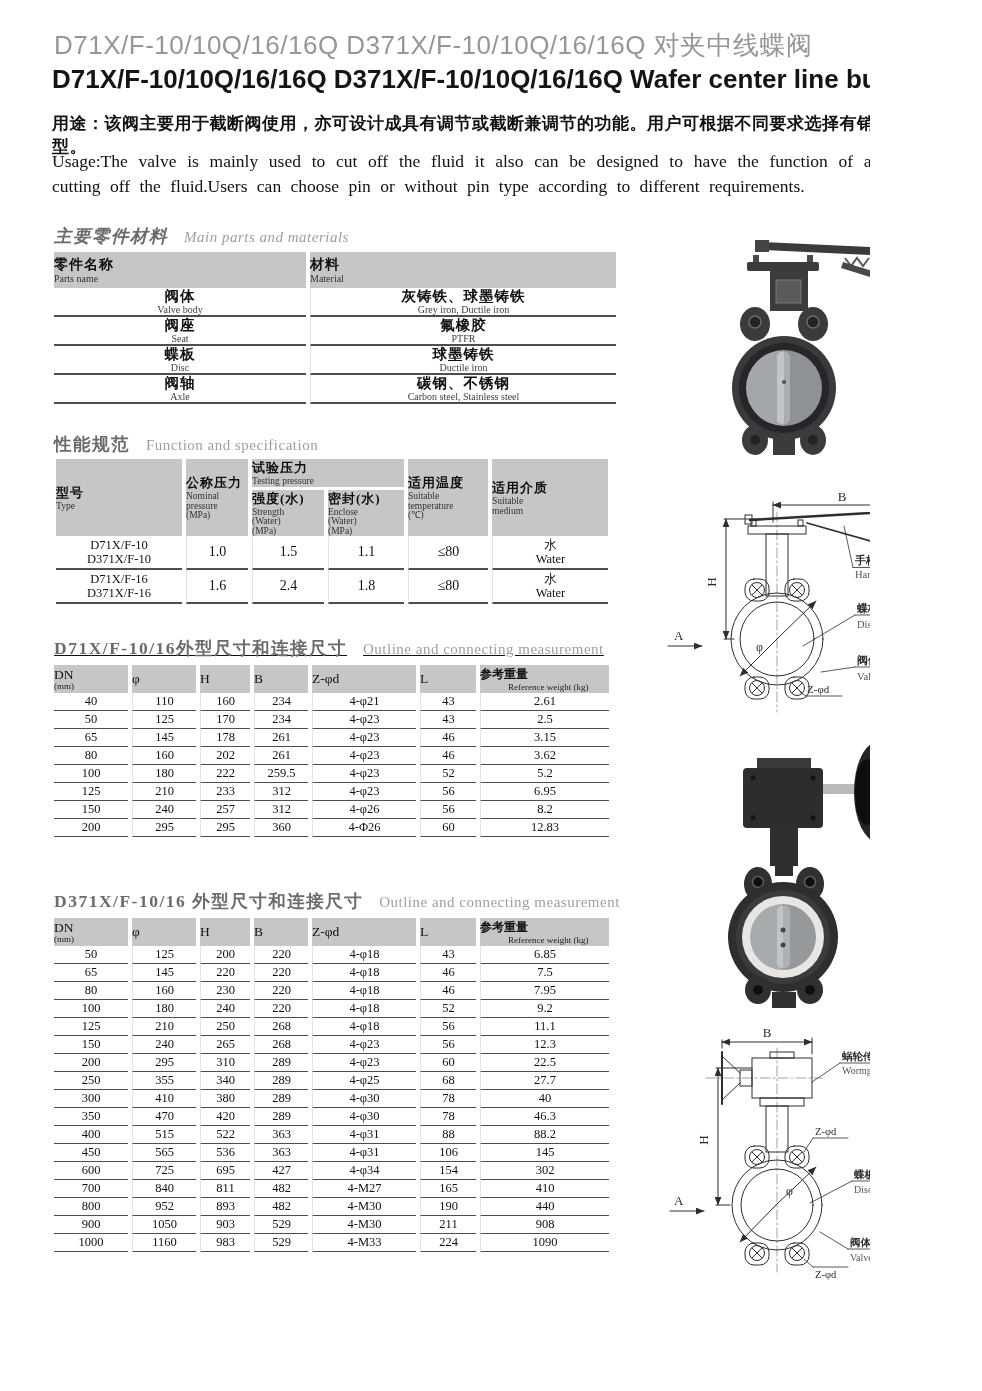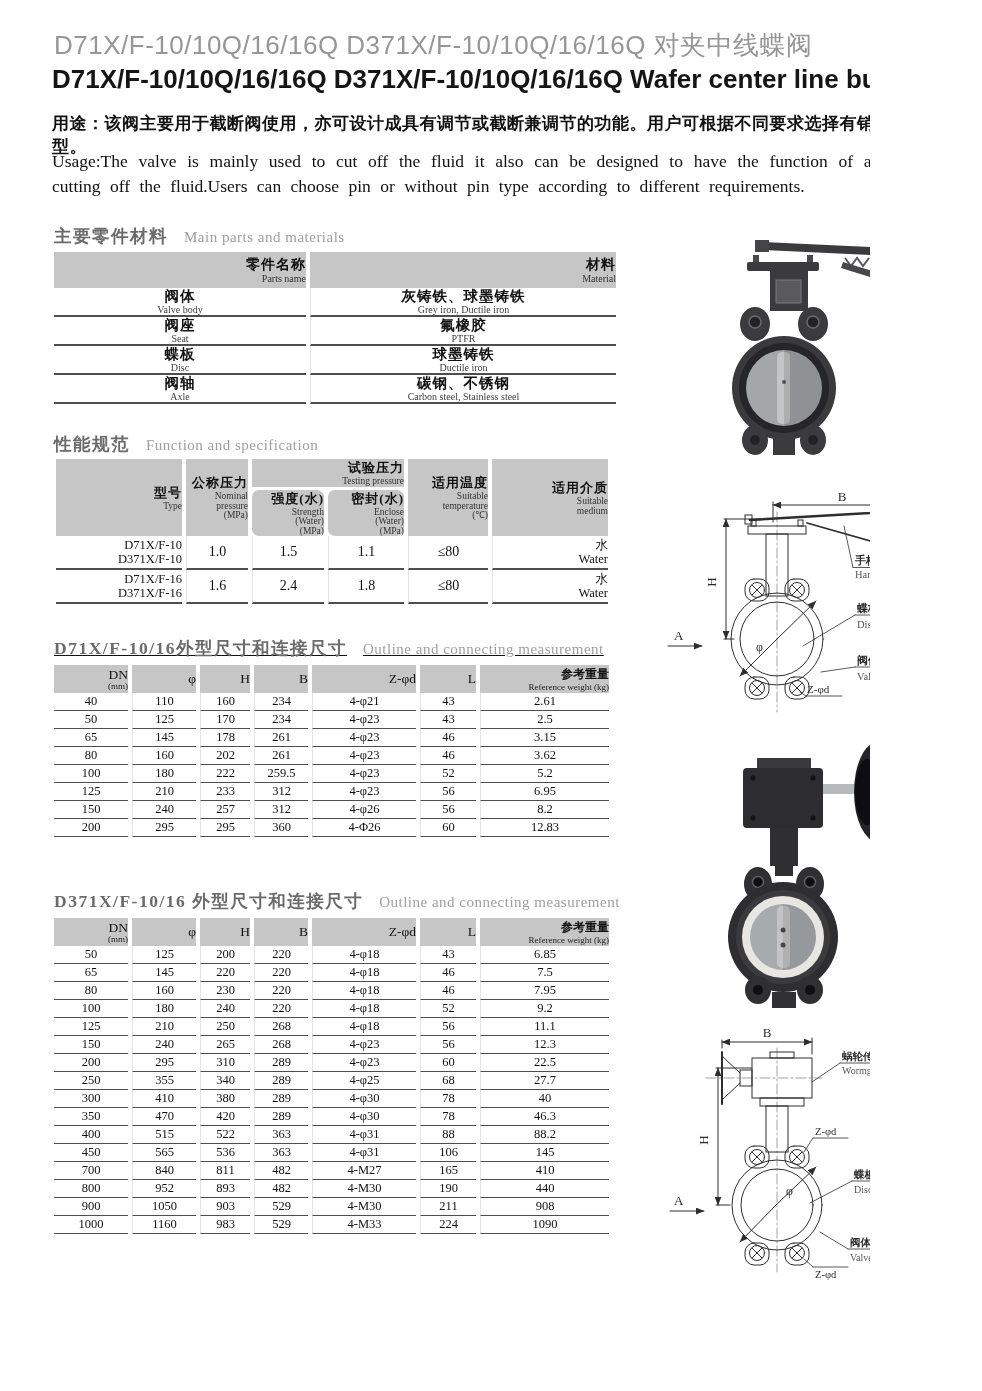--- a/index.html
+++ b/index.html
@@ -17,44 +17,44 @@
   .usage-en .l1{text-align:justify;text-align-last:justify;}
   .usage-en .l2{word-spacing:5px;}
 
   
   .sec{white-space:nowrap;}
   .sec .cn{font-size:17.5px;color:#6b6b6b;font-weight:600;letter-spacing:1.5px;}
   .sec .en{font-size:15px;color:#9e9e9e;margin-left:16px;letter-spacing:.5px;}
 
   
   table{border-collapse:separate;border-spacing:4px 0;table-layout:fixed;}
-  th{background:#c6c6c6;font-weight:normal;padding:0;vertical-align:middle;text-align:right;}
+  th{background:#c6c6c6;font-weight:normal;padding:0;vertical-align:middle;text-align:left;}
   td{text-align:center;vertical-align:middle;padding:0;}
   tbody td{border-bottom:2px solid #4e4e4e;}
   tbody td + td{border-left:1px solid #e3e3e3;}
   .hcn{font-size:14px;font-weight:700;letter-spacing:1px;}
   .hen{font-size:10px;color:#333;margin-top:-1px;}
 
   
   .mat-table{width:570px;}
   .mat-table th{height:36px;}
   .mat-table tbody td{height:27px;}
   .mat-table .c1{font-size:14.5px;font-weight:700;letter-spacing:1px;line-height:15px;}
   .mat-table .c2{font-size:10px;color:#3d3d3d;line-height:11px;}
 
   
   .spec-table{width:560px;}
   .spec-table .hcn{font-size:13px;}
   .spec-table .hen{font-size:9.5px;line-height:10.5px;}
   .spec-table tr.h1 th{height:26px;margin-top:32px;}
-  .spec-table tr.h2 th{height:42px;border-radius:7px;}
+  .spec-table tr.h2 th{height:42px;}
   .spec-table th.span2{height:68px;}
   .spec-table th.testing{border-bottom:3px solid #fff;}
   .spec-table tbody td{height:32px;font-size:14px;}
-  .spec-table .c1,.spec-table .c2{font-size:12.5px;line-height:14px;text-align:right;}
+  .spec-table .c1,.spec-table .c2{font-size:12.5px;line-height:14px;}
 
   
   .dim-table{width:563px;}
   .dim-table th{height:28px;}
   .dim-table .dh{font-size:13.5px;}
   .dim-table .dhu{font-size:9px;margin-top:-2px;color:#222;}
   .dim-table .dwcn{font-size:12px;font-weight:700;}
   .dim-table .dwen{font-size:9px;color:#222;margin-top:-1px;margin-left:28px;}
   .dim-table tbody td{height:17px;border-bottom:1.5px solid #4e4e4e;font-size:12.5px;}
 
@@ -71,21 +71,21 @@
 
   <div class="abs title-cn">D71X/F-10/10Q/16/16Q  D371X/F-10/10Q/16/16Q 对夹中线蝶阀</div>
   <div class="abs title-en">D71X/F-10/10Q/16/16Q  D371X/F-10/10Q/16/16Q  Wafer center line butterfly valve</div>
 
   <div class="abs usage-cn">用途：该阀主要用于截断阀使用，亦可设计成具有调节或截断兼调节的功能。用户可根据不同要求选择有销型或无销型。</div>
   <div class="abs usage-en">
     <div class="l1">Usage:The valve is mainly used to cut off the fluid it also can be designed to have the function of adjusting and</div>
     <div class="l2">cutting off the fluid.Users can choose pin or without pin type according to different requirements.</div>
   </div>
 
-  <div class="abs sec" style="left:54px;top:224px;">
+  <div class="abs sec" style="left:54px;top:224px;font-style:italic;">
     <span class="cn">主要零件材料</span><span class="en">Main parts and materials</span>
   </div>
 
   <table class="abs mat-table" style="left:50px;top:252px;">
     <colgroup>
         <col style="width:252px">
         <col style="width:306px">
       </colgroup>
     <thead>
       <tr>
@@ -490,20 +490,29 @@
           <td>88.2</td>
         </tr>
         <tr>
           <td>450</td>
           <td>565</td>
           <td>536</td>
           <td>363</td>
           <td>4-φ31</td>
           <td>106</td>
           <td>145</td>
+        </tr>
+        <tr>
+          <td>600</td>
+          <td>725</td>
+          <td>695</td>
+          <td>427</td>
+          <td>4-φ34</td>
+          <td>154</td>
+          <td>302</td>
         </tr>
         <tr>
           <td>700</td>
           <td>840</td>
           <td>811</td>
           <td>482</td>
           <td>4-M27</td>
           <td>165</td>
           <td>410</td>
         </tr>

